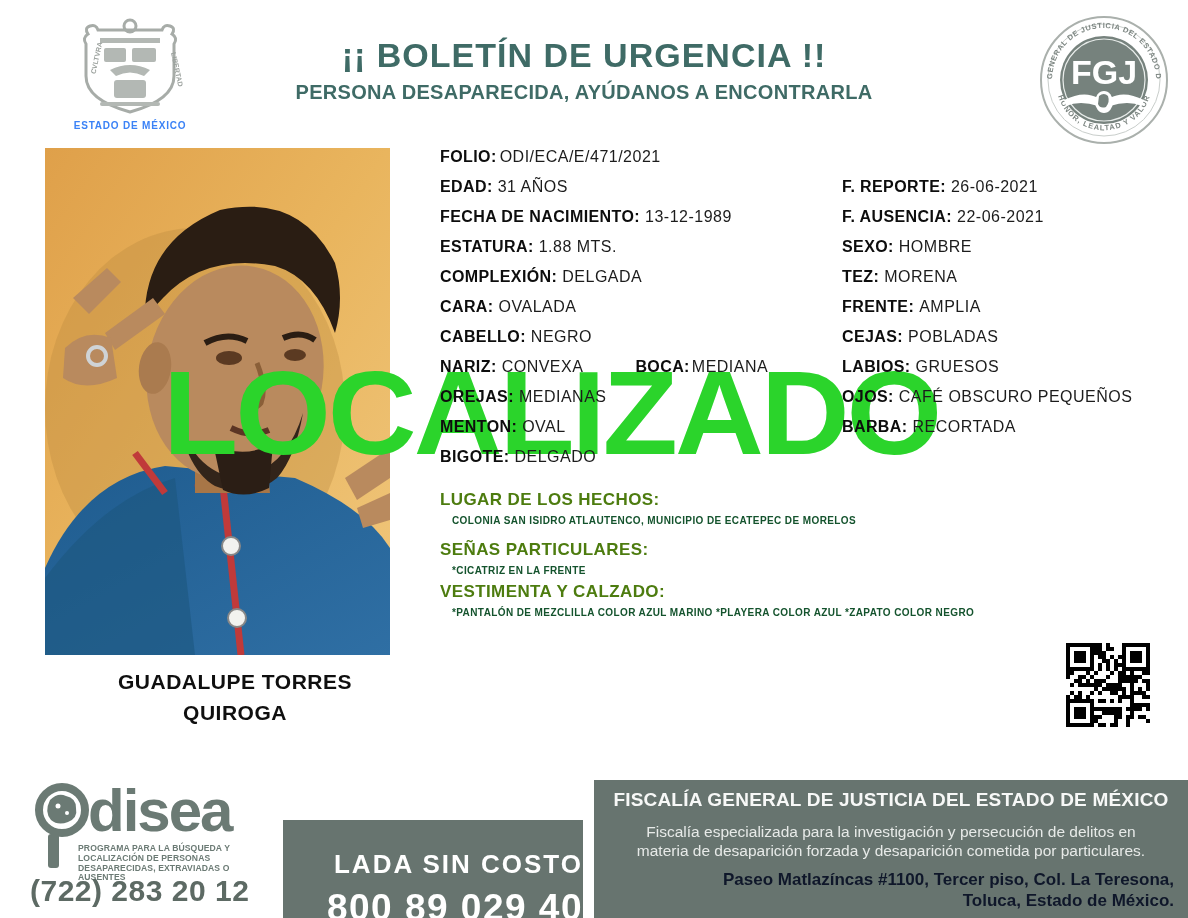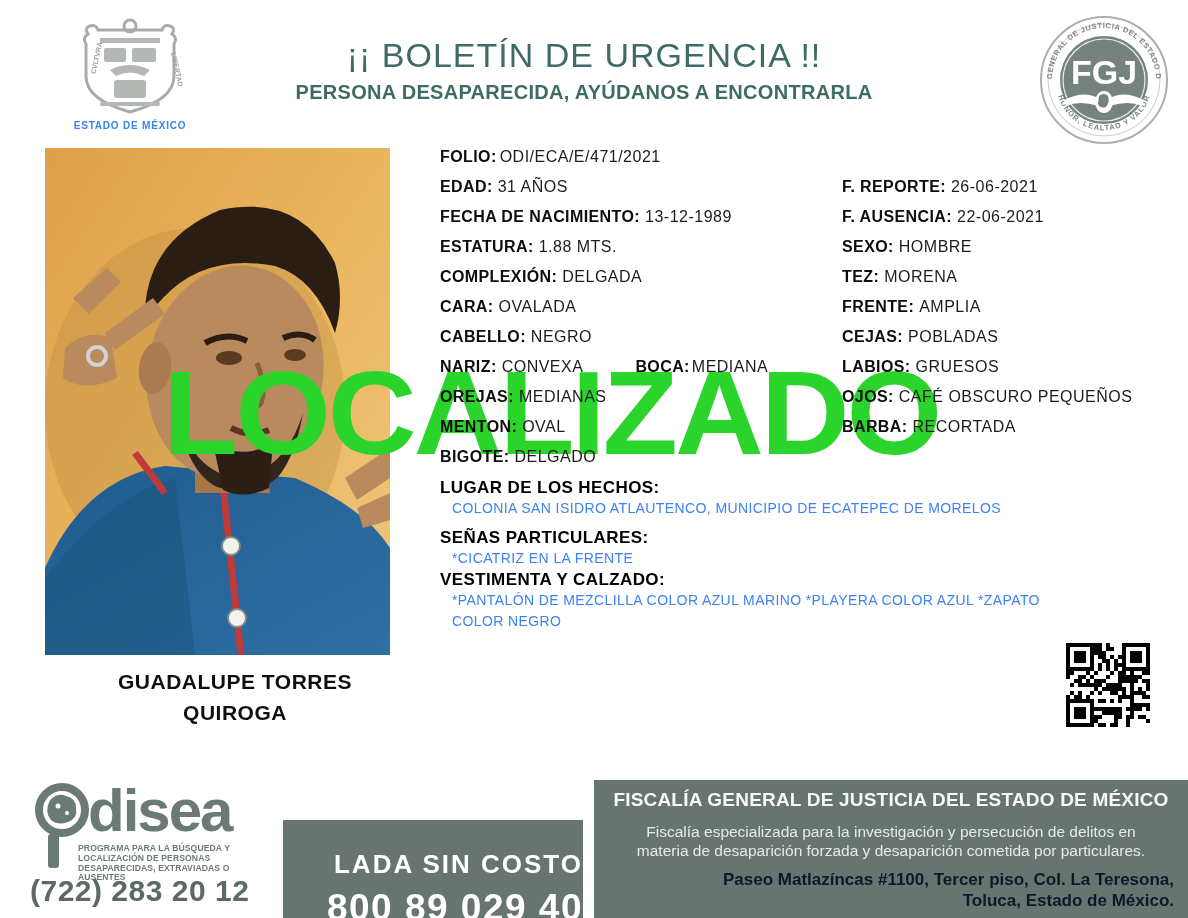--- a/index.html
+++ b/index.html
@@ -8,41 +8,41 @@
   }
   *{margin:0;padding:0;box-sizing:border-box;}
   html,body{background:#ffffff;}
   body{font-family:"Liberation Sans", sans-serif;}
   .page{position:relative;width:1188px;height:918px;background:#fff;overflow:hidden;}
 
   
   .estado-logo{position:absolute;left:40px;top:18px;width:180px;text-align:center;}
   .estado-caption{margin-top:4px;font-size:10px;font-weight:bold;color:#3b82f6;letter-spacing:0.8px;}
   .title-block{position:absolute;left:234px;top:36px;width:700px;text-align:center;color:var(--teal);}
-  .title-main{font-size:34px;font-weight:normal;letter-spacing:1px;}
+  .title-main{font-size:34px;font-weight:bold;letter-spacing:1px;}
   .title-sub{font-size:20px;font-weight:bold;letter-spacing:0.3px;margin-top:6px;}
   .fgj-badge{position:absolute;left:1038px;top:14px;width:132px;height:132px;}
 
   
   .photo{position:absolute;left:45px;top:148px;width:345px;height:507px;overflow:hidden;z-index:1;}
   .name-block{position:absolute;left:40px;top:666px;width:390px;text-align:center;
     font-size:21px;font-weight:bold;letter-spacing:0.5px;line-height:31px;color:#0f0f0f;z-index:10;}
 
   
   .details{position:absolute;left:440px;top:148px;width:748px;color:var(--ink);z-index:10;}
   .folio-line{height:30px;}
   .flabel{font-weight:bold;font-size:16px;letter-spacing:0.4px;color:#0d0d0d;}
   .fvalue{font-size:16px;letter-spacing:0.5px;color:#1c1c1c;margin-left:5px;}
   .col-left{position:absolute;left:0;top:30px;width:395px;}
   .col-right{position:absolute;left:402px;top:30px;width:358px;}
   .frow{height:30px;white-space:nowrap;}
   .extra-pair{margin-left:52px;}
   .section{margin-top:0;}
-  .sec-label{font-weight:bold;font-size:17px;letter-spacing:0.4px;color:#000000;}
-  .sec-value{font-size:14px;letter-spacing:0.4px;color:#3b82f6;line-height:21px;padding-left:12px;}
+  .sec-label{font-weight:bold;font-size:17px;letter-spacing:0.4px;color:#4d7c0f;margin-top:12px;}
+  .sec-value{font-size:10px;letter-spacing:0.4px;color:#14532d;line-height:21px;padding-left:12px;font-weight:bold;}
   .sec-lugar{position:absolute;left:0;top:330px;width:740px;}
   .sec-senas{position:absolute;left:0;top:380px;width:740px;}
   .sec-vest{position:absolute;left:0;top:422px;width:610px;}
 
   
   .watermark{position:absolute;left:163px;top:352px;font-size:123px;font-weight:bold;
     letter-spacing:-3px;color:var(--green);white-space:nowrap;z-index:5;line-height:1;
     transform:scaleY(0.96);}
 
   

